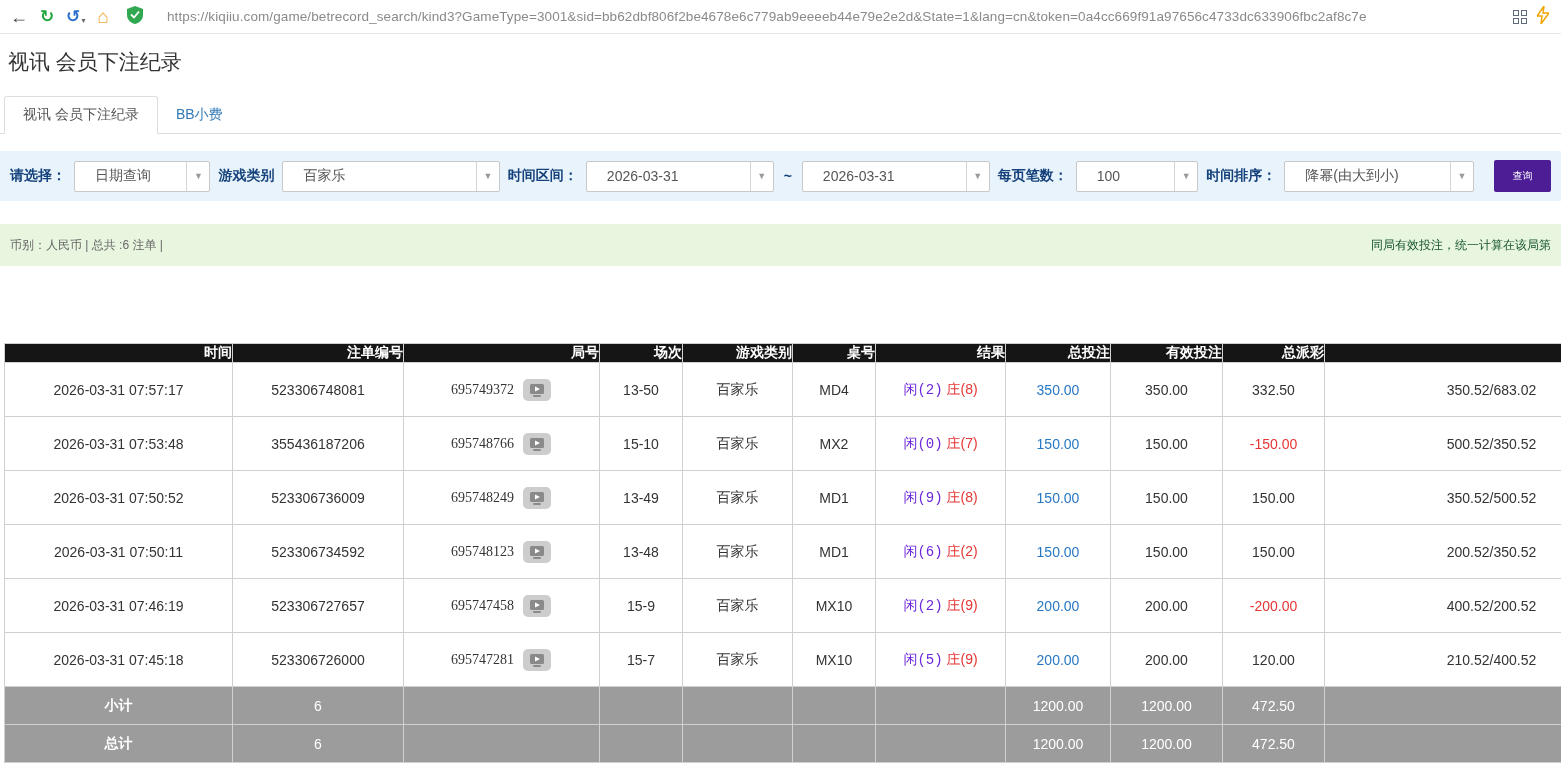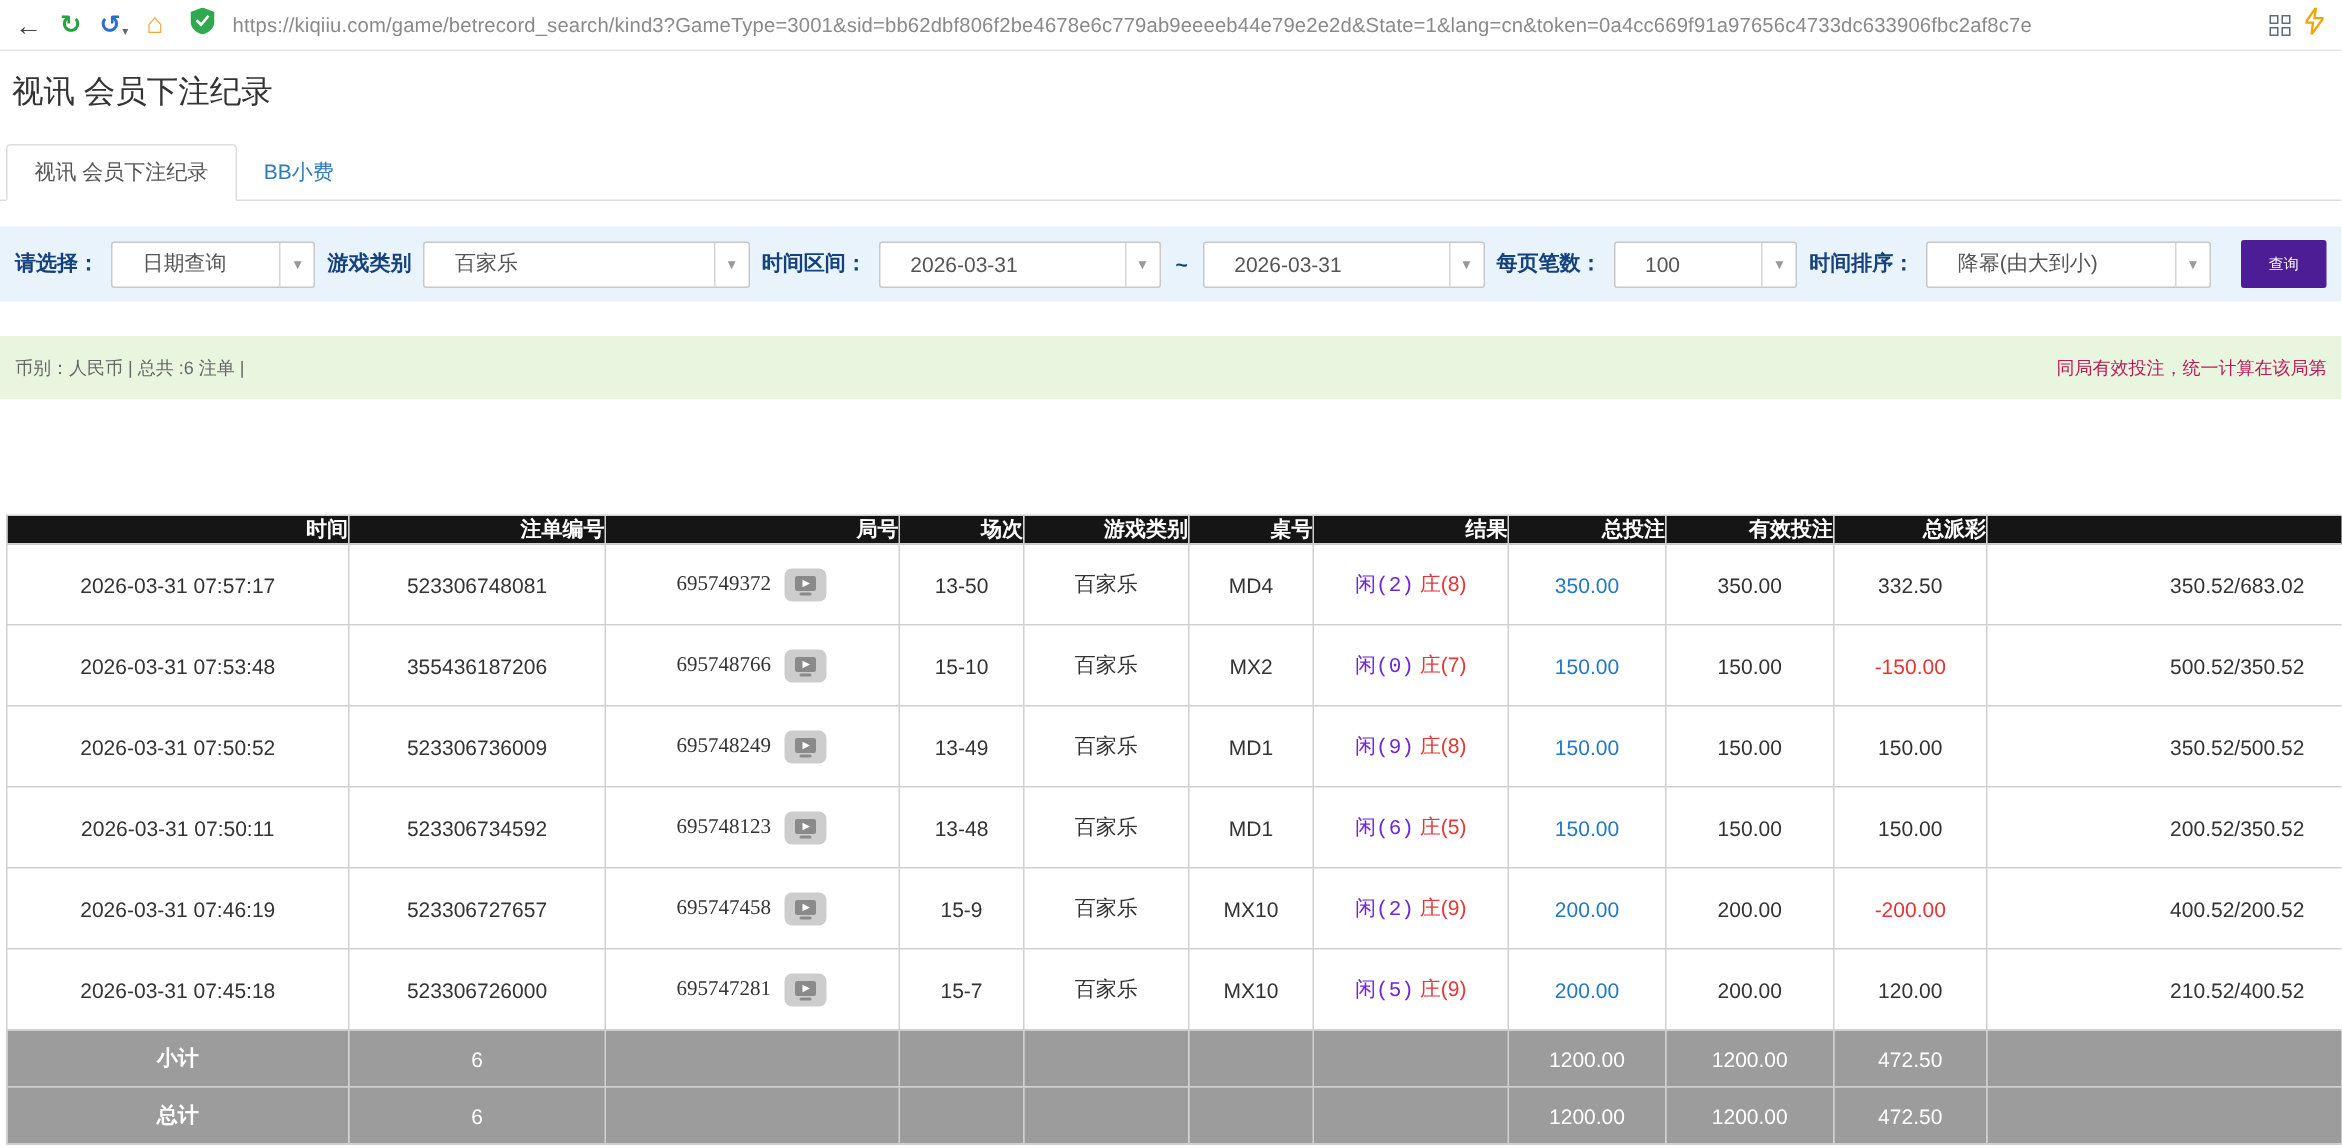--- a/index.html
+++ b/index.html
@@ -11,21 +11,21 @@
     border-bottom:1px solid #e6e6e6; gap:12px; background:#fff; }
   .chrome-icon { font-size:17px; line-height:1; cursor:default; }
   .icon-back { color:#444; font-size:18px; }
   .icon-refresh { color:#1fa63c; font-weight:bold; font-size:17px; }
   .icon-undo-wrap { display:flex; align-items:flex-end; gap:1px; }
   .icon-undo { color:#2a6fd0; font-weight:bold; font-size:17px; }
   .mini-caret { font-size:8px; color:#666; }
   .icon-home { color:#f0a63c; font-size:19px; font-weight:bold; }
   .shield { flex:0 0 auto; margin-left:6px; }
   .url { color:#8a8a8a; font-size:13.5px; white-space:nowrap; overflow:hidden;
-    flex:1; letter-spacing:0.1px; }
+    flex:1; letter-spacing:0.1px;margin-left:12px; }
   .chrome-right { display:flex; align-items:center; gap:10px; margin-left:auto; padding-right:2px; }
   .grid-icon { display:grid; grid-template-columns:6px 6px; grid-template-rows:6px 6px; gap:2px; }
   .grid-icon span { border:1.5px solid #5f6b7a; display:block; }
 
   
   .page-title { font-size:21px; color:#333; margin:14px 0 0 8px; line-height:28px; font-weight:500; }
   .tabs { display:flex; align-items:flex-end; border-bottom:1px solid #ddd; margin-top:20px; padding-left:4px; }
   .tab { font-size:14px; padding:9px 18px; cursor:pointer; }
   .tab.active { background:#fff; border:1px solid #ddd; border-bottom:1px solid #fff;
     margin-bottom:-1px; color:#555; border-radius:3px 3px 0 0; }
@@ -43,21 +43,21 @@
     display:flex; align-items:center; justify-content:center; color:#999; font-size:9px; }
   .w138{width:138px}.w220{width:220px}.w190{width:190px}.w124{width:124px}.w192{width:192px}
   .search-btn { background:#4c1d95; color:#fff; border:none; height:32px; width:57px;
     font-size:10px; border-radius:2px; margin-left:12px; flex:0 0 auto; cursor:pointer; }
 
   
   .summary { background:#e8f6df; height:42px; margin-top:23px; display:flex;
     align-items:center; justify-content:space-between; padding:0 10px;
     font-size:12px; white-space:nowrap; overflow:hidden; }
   .summary .left { color:#666; }
-  .summary .right { color:#be185d; margin-left:20px; }
+  .summary .right { color:#14532d; margin-left:20px; }
 
   
   .bet-table { margin-top:77px; margin-left:4px; border-collapse:collapse;
     table-layout:fixed; width:1654px; font-size:14px; color:#333; }
   .bet-table th, .bet-table td { border:1px solid #d0d0d0; text-align:center; }
   .bet-table th { background:#151515; color:#fff; font-weight:bold; height:17px;text-align:right; }
   .bet-table td { height:54px; background:#fff; }
   .round-wrap { display:inline-flex; align-items:center; gap:8px;font-family:Liberation Serif, serif; }
   .replay { display:inline-flex; cursor:pointer; }
   .player { color:#6d28d9;font-family:Liberation Mono, monospace; }
@@ -255,21 +255,21 @@
                 <rect x="1" y="1" width="28" height="22" rx="5" fill="#cdcdcd"></rect>
                 <rect x="8" y="6" width="14" height="10" rx="1.5" fill="#8a8a8a"></rect>
                 <path d="M13 8.5 L18 11 L13 13.5 Z" fill="#fff"></path>
                 <rect x="11" y="17" width="8" height="2" rx="1" fill="#8a8a8a"></rect>
               </svg>
             </span>
           </span></td>
         <td>13-48</td>
         <td>百家乐</td>
         <td>MD1</td>
-        <td><span class="player">闲(6)</span> <span class="banker">庄(5)</span></td>
+        <td><span class="player">闲(6)</span> <span class="banker">庄(2)</span></td>
         <td><span class="betlink">150.00</span></td>
         <td>150.00</td>
         <td><span class="">150.00</span></td>
         <td>200.52/350.52</td>
       </tr>
       <tr>
         <td>2026-03-31 07:46:19</td>
         <td>523306727657</td>
         <td><span class="round-wrap">
             <span>695747458</span>

